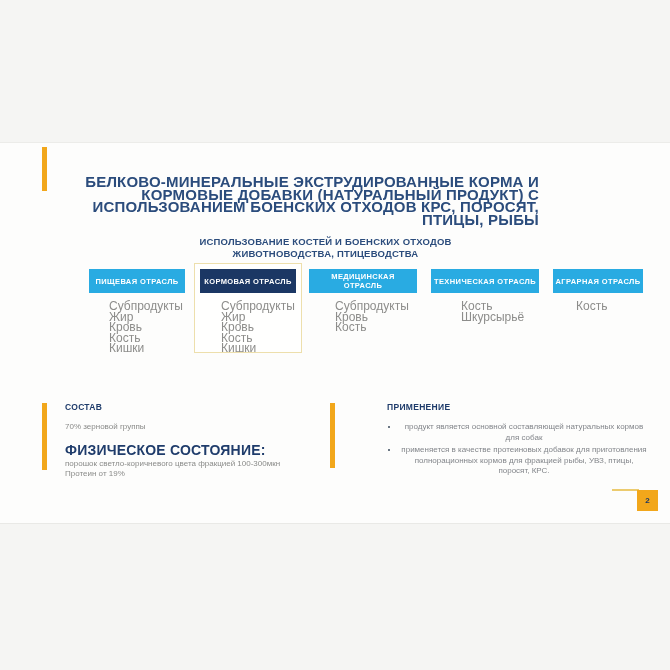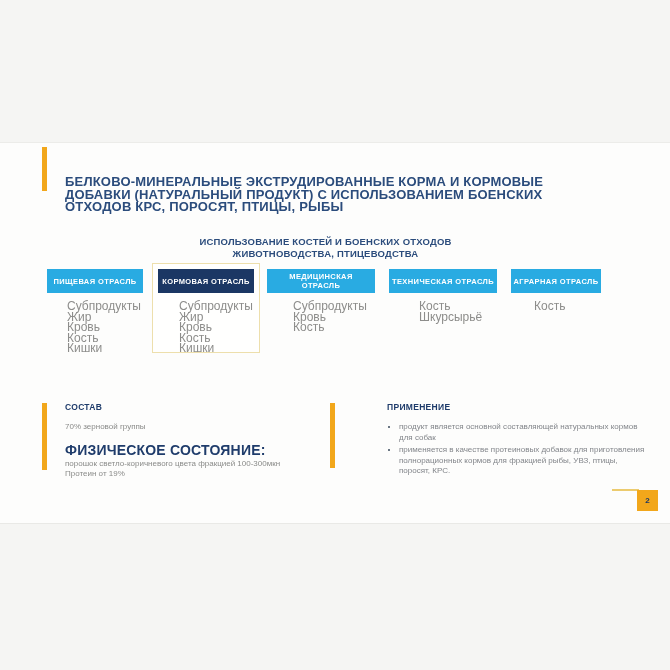--- a/index.html
+++ b/index.html
@@ -15,36 +15,36 @@
     background:#fdfdfc;
     border-top:1px solid #ecece9;
     border-bottom:1px solid #e9e9e6;
   }
   
   .title-accent{
     position:absolute;left:42px;top:4px;width:5px;height:44px;
     background:#f2a71b;
   }
   .slide-title{
-    position:absolute;left:65px;top:33px;width:485px;
-    font-size:13px;font-weight:bold;line-height:12.5px;
-    color:#2b4c7c;letter-spacing:0.2px;text-transform:uppercase;
+    position:absolute;left:54px;top:33px;width:485px;
+    font-size:15px;font-weight:bold;line-height:12.5px;
+    color:#2b4c7c;letter-spacing:0.2px;text-transform:uppercase;text-align:right;
   }
   
   .section-heading{
     position:absolute;left:0;top:93px;width:651px;
     text-align:center;
   }
   .section-heading > div{
     margin:0 auto;max-width:300px;
     font-size:9.5px;font-weight:bold;line-height:12px;
     color:#2b4c7c;letter-spacing:0.2px;
   }
   
-  .col{position:absolute;top:126px;}
+  .col{position:absolute;top:126px;margin-left:42px;}
   .col .box{
     height:24px;display:flex;align-items:center;justify-content:center;
     background:#29abe2;color:#ffffff;
     font-size:7.5px;font-weight:bold;letter-spacing:0.4px;
     text-align:center;padding:0 2px;box-sizing:border-box;
   }
   .col .box.navy{background:#1b3764;}
   .col1{left:47px;width:96px;}
   .col2wrap{
     left:152px;top:120px;width:106px;height:88px;
@@ -81,21 +81,21 @@
   }
   .sec-h2{
     font-size:14px;font-weight:bold;color:#1f3c6b;letter-spacing:0.2px;
     margin:9px 0 1px 0;
   }
   .body-line{
     font-size:8px;line-height:10.5px;color:#8a8b89;
   }
   ul.bullets{
     margin:0;padding:0 0 0 12px;
-    font-size:8px;line-height:10.5px;color:#82858a;
+    font-size:8px;line-height:10.5px;color:#82858a;text-align:center;
   }
   ul.bullets li{margin-bottom:2px;}
   ul.bullets li::marker{color:#3a4a5c;font-size:8px;}
   
   .pageline{
     position:absolute;left:612px;top:346px;width:27px;height:2px;
     background:#eccb6e;
   }
   .pagenum{
     position:absolute;left:637px;top:347px;width:21px;height:21px;

